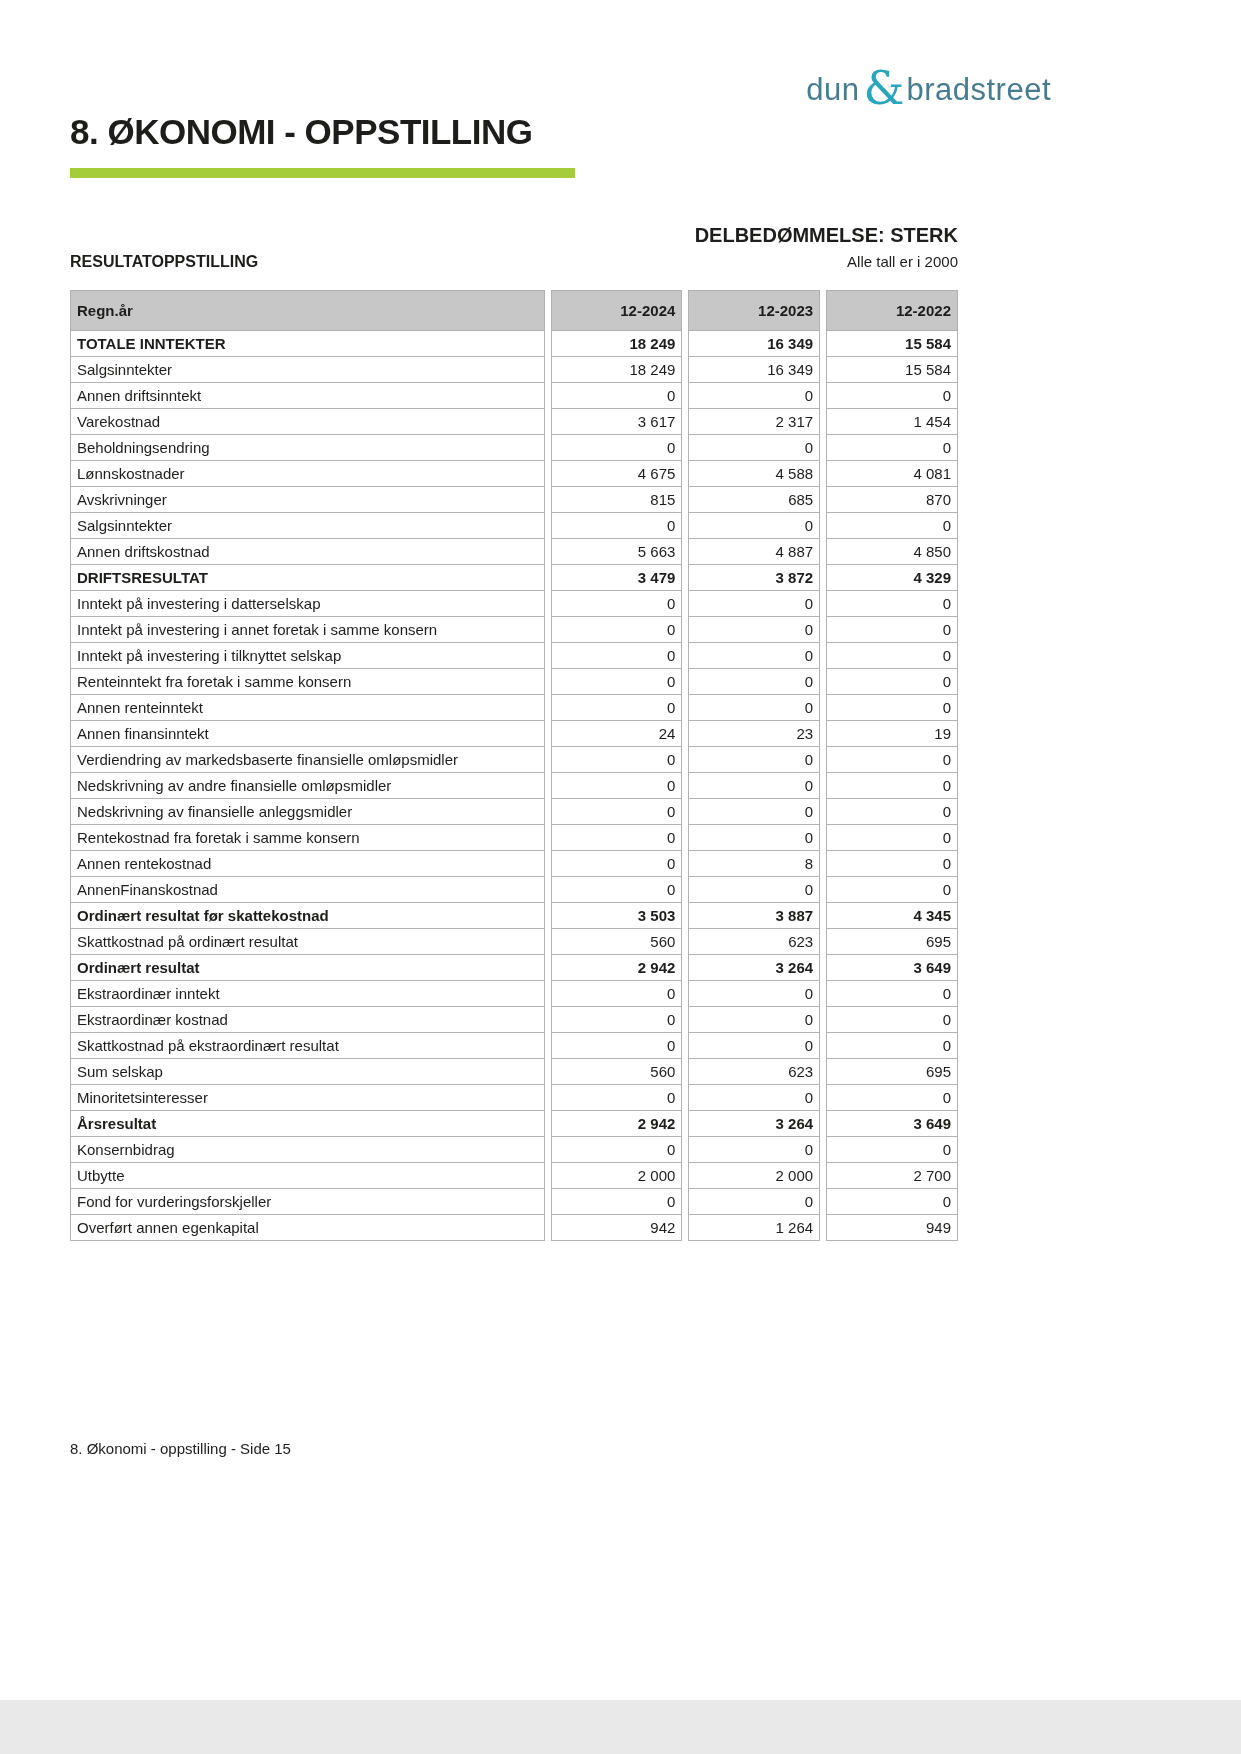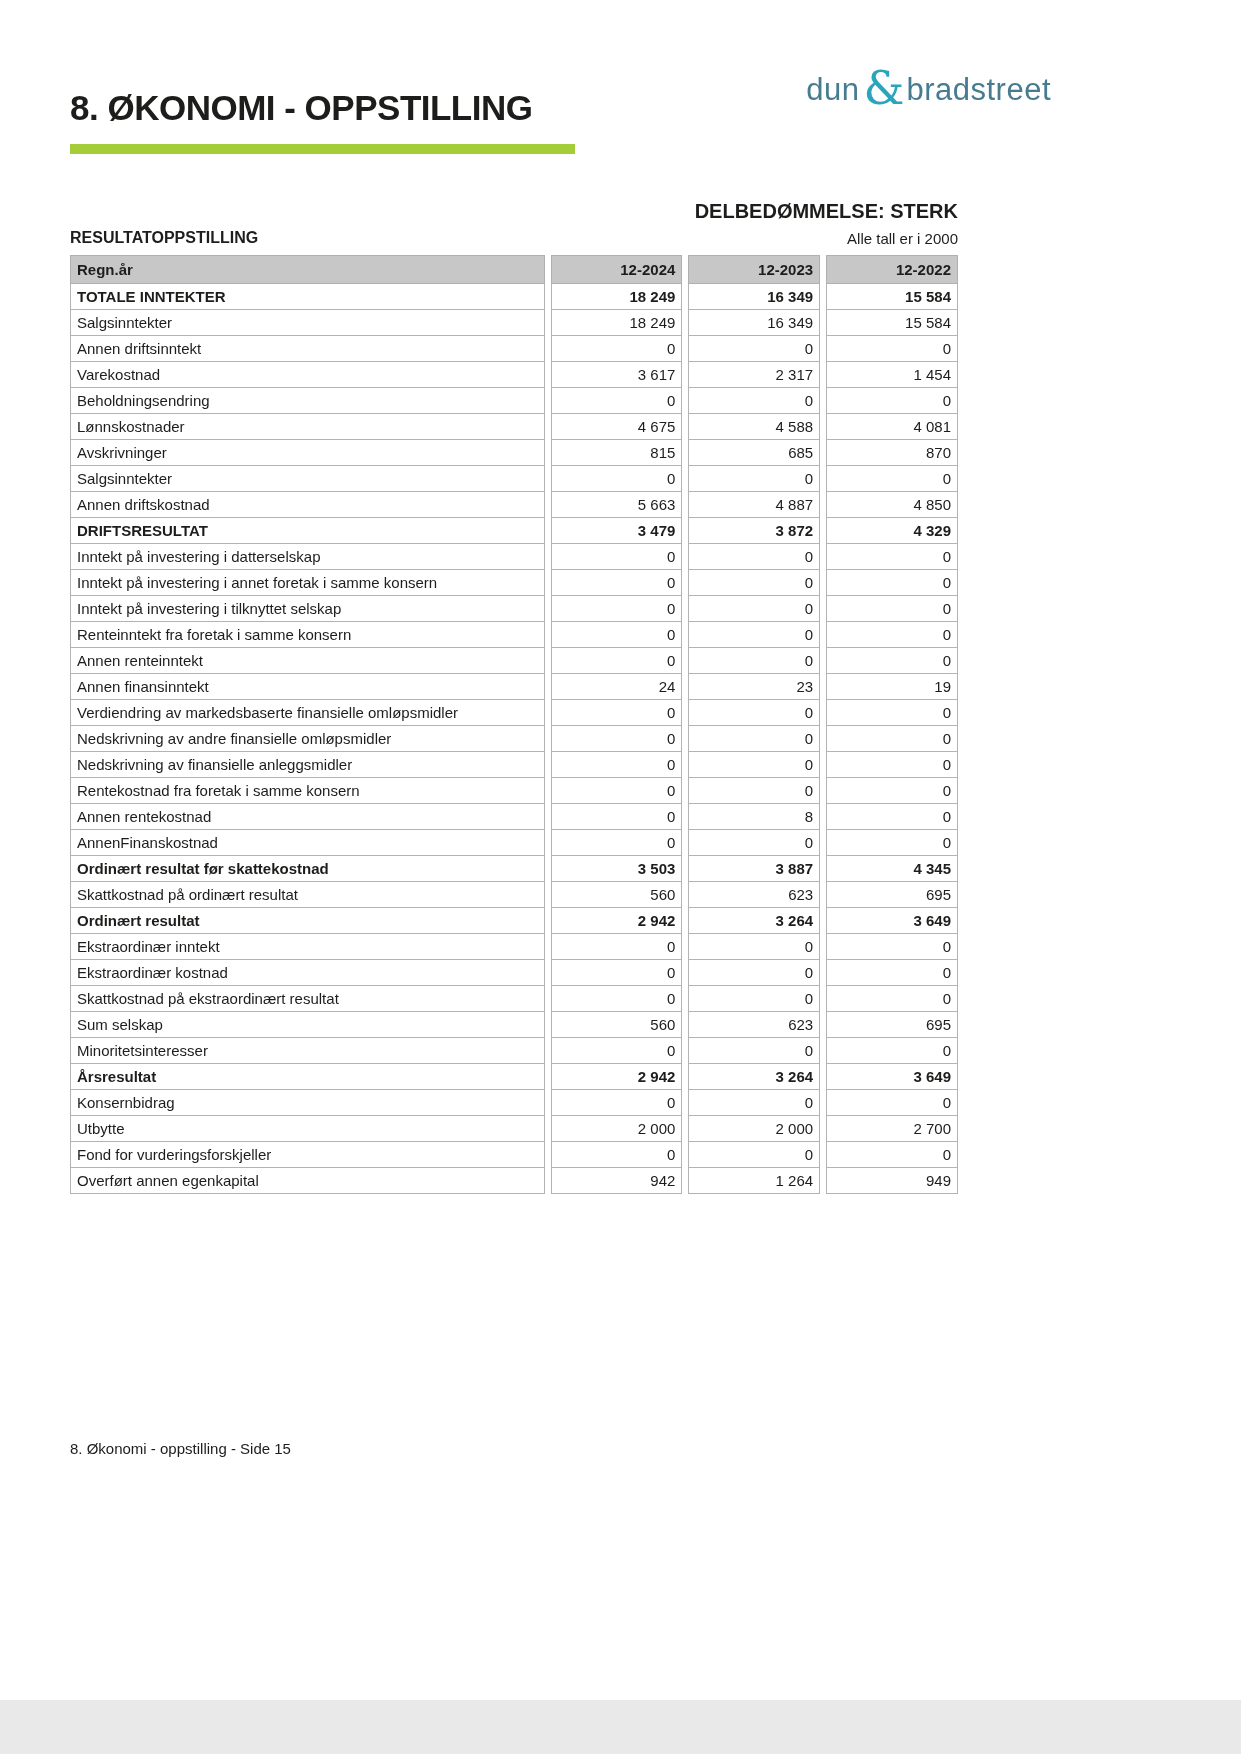--- a/index.html
+++ b/index.html
@@ -14,41 +14,41 @@
   }
   .logo .word{
     font-size:31px;letter-spacing:0.5px;color:#477c90;font-weight:400;
   }
   .logo .amp{
     font-family:"DejaVu Serif", serif;font-size:46px;line-height:36px;
     color:#2aa5bc;margin:0 2px 4px 4px;font-weight:400;
   }
   .content{position:absolute;left:70px;width:888px;top:0;}
   .title{
-    margin-top:88px;font-size:35px;font-weight:bold;letter-spacing:-0.5px;
+    margin-top:112px;font-size:35px;font-weight:bold;letter-spacing:-0.5px;
     color:#1d1d1b;
   }
   .green-bar{height:10px;width:505px;margin-top:16px;}
   .assessment{
     margin-top:46px;text-align:right;font-size:20px;font-weight:bold;
   }
   .subhead-row{
-    display:flex;justify-content:space-between;align-items:flex-end;
-    margin-top:6px;margin-bottom:8px;
+    display:flex;justify-content:space-between;
+    margin-top:6px;margin-bottom:19px;
   }
   .section-label{font-size:16px;font-weight:bold;}
   .units-note{font-size:15px;}
   table.report{
     border-collapse:separate;border-spacing:6px 0;width:calc(100% + 12px);
     margin-left:-6px;font-size:15px;table-layout:fixed;
   }
   table.report col.c-label{width:468px;}
   table.report col.c-num{width:130px;}
   table.report th{
-    background:#c7c7c7;font-weight:bold;padding:5px 6px;text-align:left;
+    background:#c7c7c7;font-weight:bold;padding:11px 6px;text-align:left;
     border:1px solid #b0b0b0;
   }
   table.report th.num{text-align:right;}
   table.report td{
     padding:4px 6px;border-left:1px solid #b3b3b3;border-right:1px solid #b3b3b3;
     border-bottom:1px solid #b3b3b3;background:#fff;white-space:nowrap;
     overflow:hidden;
   }
   table.report td.num{text-align:right;}
   table.report tr.bold td{font-weight:bold;}

